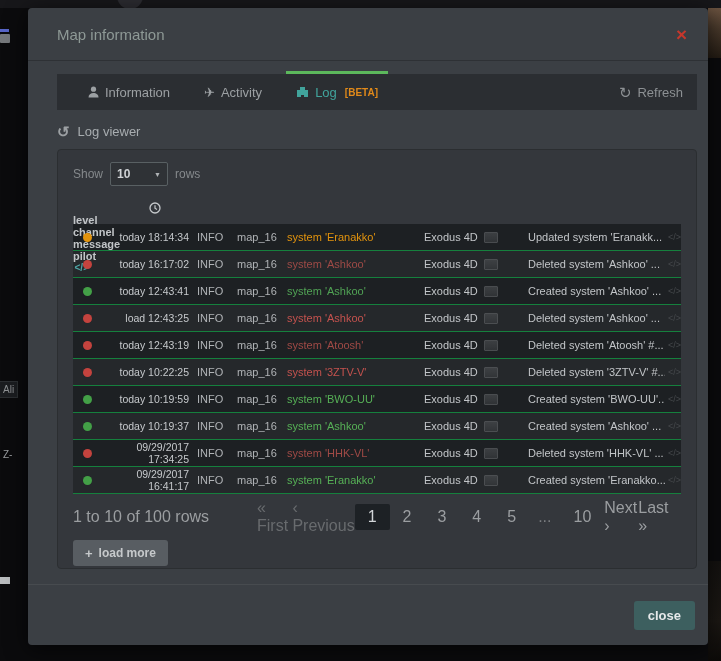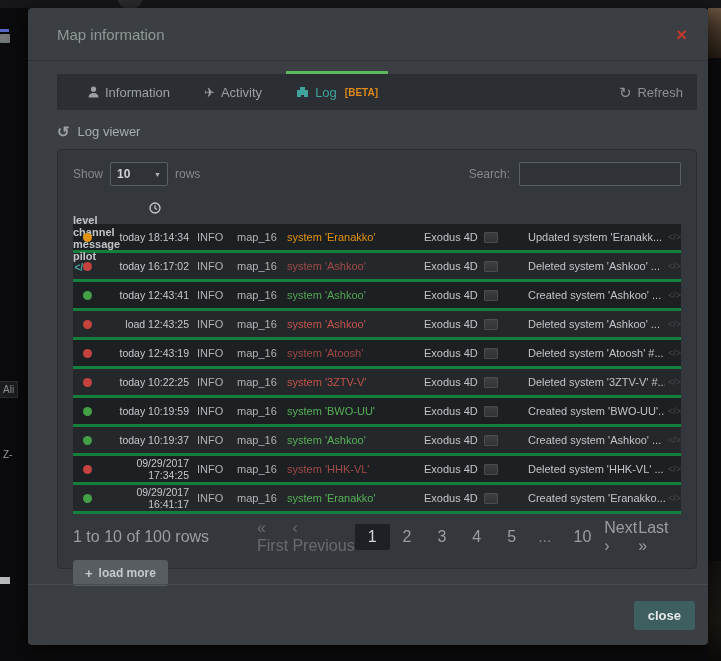--- a/index.html
+++ b/index.html
@@ -50,21 +50,21 @@
   .fake-select{display:flex;align-items:center;justify-content:space-between;width:44px;height:22px;
          border:1px solid #596063;border-radius:2px;margin:0 7px;padding:0 6px;cursor:pointer;
          color:#d0d3d6;font-weight:bold;background:#2f3236;}
   .fake-select .arrow{font-size:7px;color:#b0b3b6;}
   .search-wrap{margin-left:auto;display:flex;align-items:center;gap:9px;}
   .search-input{width:148px;height:22px;background:#2f3236;border:1px solid #596063;border-radius:2px;
          color:#d0d3d6;font-size:12px;padding:0 6px;outline:none;}
   
   .thead{display:flex;align-items:flex-start;height:22px;margin-top:16px;color:#c2c5c8;
          font-size:11px;font-weight:bold;flex-direction:column;}
-  .lrow{display:flex;align-items:center;height:26px;border-bottom:3px solid #15803d;}
+  .lrow{display:flex;align-items:center;height:26px;border-bottom:1px solid #15803d;}
   .lrow:nth-child(odd){background:#1d2023;}
   .lrow:nth-child(even){background:#25282b;}
   .c-dot{width:28px;display:flex;justify-content:center;flex:none;}
   .c-time{width:96px;text-align:right;padding-right:8px;flex:none;box-sizing:border-box;}
   .c-level{width:40px;flex:none;}
   .c-chan{width:50px;flex:none;}
   .c-msg{width:112px;flex:none;overflow:hidden;white-space:nowrap;}
   .c-ava{width:25px;flex:none;}
   .c-pilot{width:104px;flex:none;display:flex;align-items:center;gap:6px;overflow:hidden;}
   .c-ctx{flex:1;overflow:hidden;white-space:nowrap;}
@@ -168,24 +168,20 @@
 
       <div class="panel">
 
         <div class="controls">
           <span>Show</span>
           <span class="fake-select">
             <span>10</span>
             <span class="arrow">▼</span>
           </span>
           <span>rows</span>
-          <span class="search-wrap">
-            <span>Search:</span>
-            <input class="search-input" type="text" value="" style="">
-          </span>
         </div>
 
         <div class="thead">
           <span class="c-dot"></span>
           <span class="c-time">
             <svg style="display:inline-block;vertical-align:-2px" width="12" height="12" viewBox="0 0 12 12">
                 <circle cx="6" cy="6" r="5" fill="none" stroke="#c6c9cc" stroke-width="1.3"></circle>
                 <path d="M6 3.2v3l2 1.2" fill="none" stroke="#c6c9cc" stroke-width="1.2"></path>
               </svg>
           </span>

